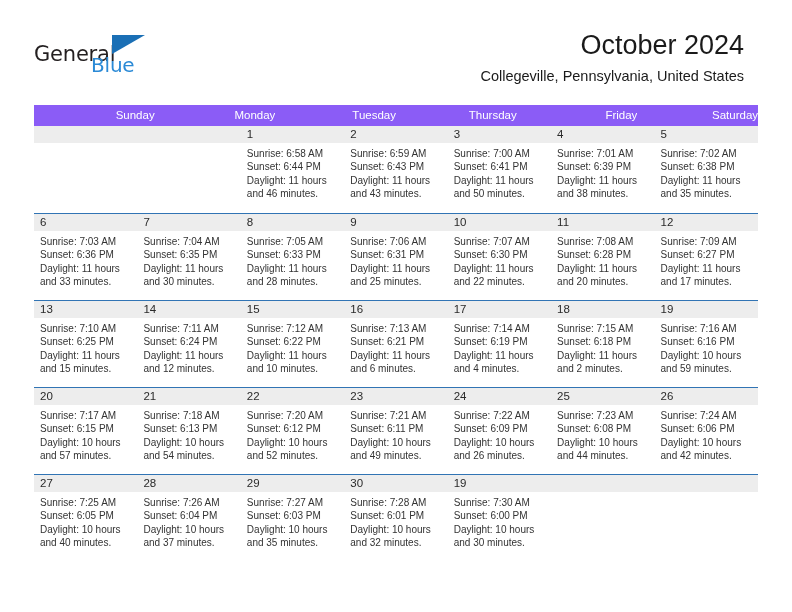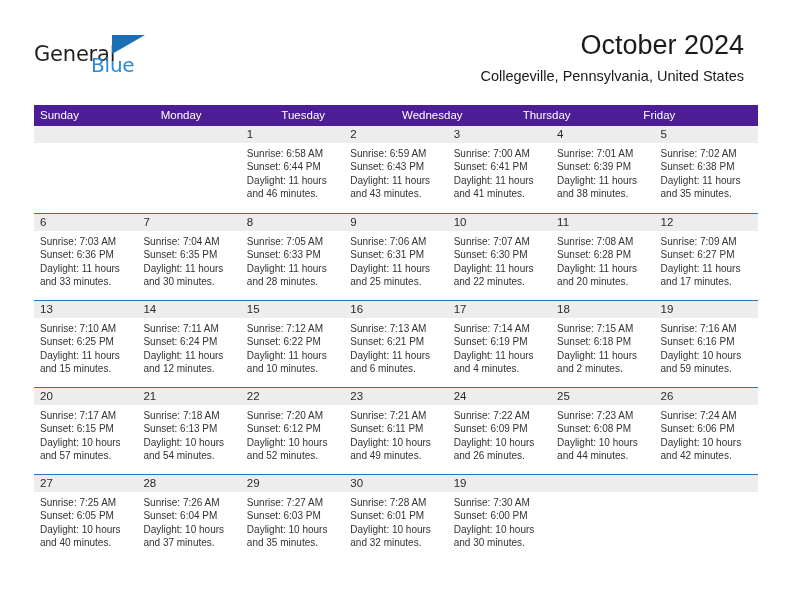--- a/index.html
+++ b/index.html
@@ -90,22 +90,23 @@
   
   .calendar {
     position: absolute;
     left: 34px;
     top: 105px;
     width: 724px;
   }
   .dow-row {
     display: flex;
     width: 100%;
-    background: #4c1d95;
+    background: #8b5cf6;
     height: 21px;
+    text-align: right;
   }
   .dow {
     flex: 1 1 0;
     color: #ffffff;
     font-size: 11.5px;
     line-height: 21px;
     padding-left: 6px;
     box-sizing: border-box;
     white-space: nowrap;
     overflow: hidden;
@@ -168,23 +169,23 @@
       <div class="cal-subtitle">Collegeville, Pennsylvania, United States</div>
     </div>
 
   </div>
 
   <div class="calendar">
     <div class="dow-row">
       <div class="dow">Sunday</div>
       <div class="dow">Monday</div>
       <div class="dow">Tuesday</div>
-      <div class="dow">Wednesday</div>
       <div class="dow">Thursday</div>
       <div class="dow">Friday</div>
+      <div class="dow">Saturday</div>
     </div>
 
     <div id="weeks-host">
         <div class="week first">
           <div class="cell empty">
             <span class="daynum"></span>
           </div>
           <div class="cell empty">
             <span class="daynum"></span>
           </div>
@@ -205,21 +206,21 @@
               <div>Daylight: 11 hours</div>
               <div>and 43 minutes.</div>
             </div>
           </div>
           <div class="cell">
             <span class="daynum">3</span>
             <div class="info">
               <div>Sunrise: 7:00 AM</div>
               <div>Sunset: 6:41 PM</div>
               <div>Daylight: 11 hours</div>
-              <div>and 41 minutes.</div>
+              <div>and 50 minutes.</div>
             </div>
           </div>
           <div class="cell">
             <span class="daynum">4</span>
             <div class="info">
               <div>Sunrise: 7:01 AM</div>
               <div>Sunset: 6:39 PM</div>
               <div>Daylight: 11 hours</div>
               <div>and 38 minutes.</div>
             </div>

